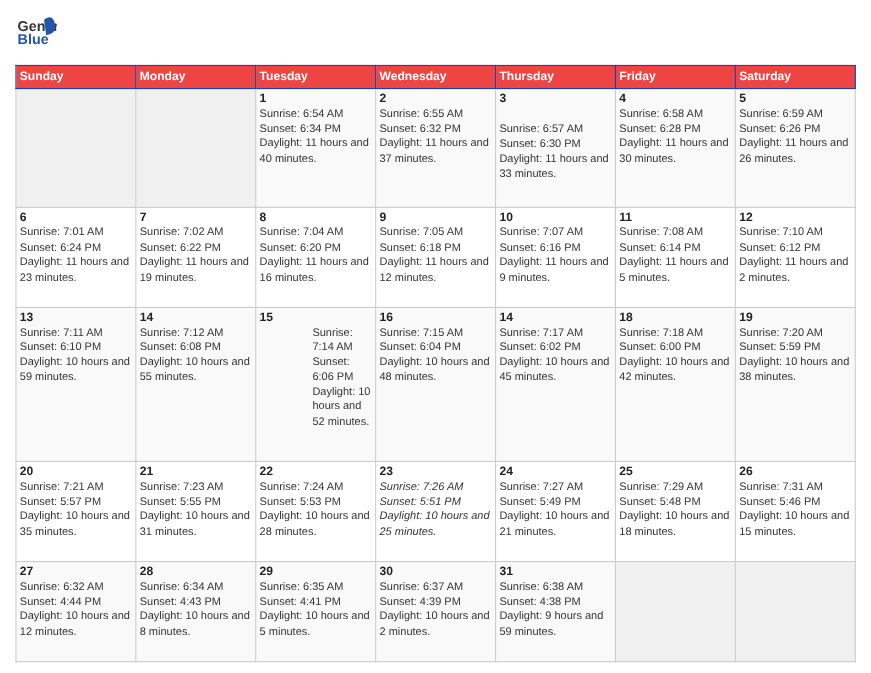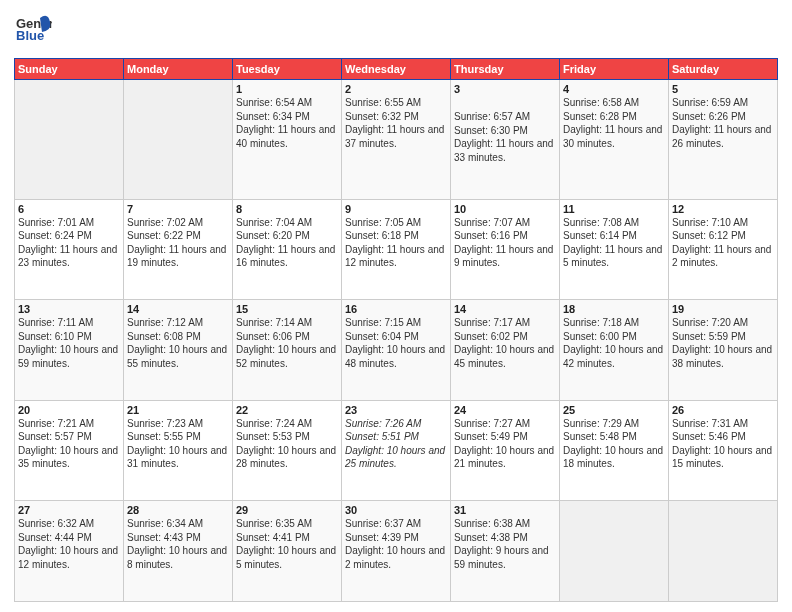--- a/index.html
+++ b/index.html
@@ -203,21 +203,21 @@
 Daylight: 10 hours and 59 minutes.</div>
           </td>
           <td>
             <span class="day-number">14</span>
             <div class="day-detail" style="white-space: pre-line;">Sunrise: 7:12 AM
 Sunset: 6:08 PM
 Daylight: 10 hours and 55 minutes.</div>
           </td>
           <td>
             <span class="day-number">15</span>
-            <div class="day-detail" style="white-space: pre-line;">Sunrise: 7:14 AM
+            <div class="day-detail" style="white-space: pre-line; margin-left: 48px;">Sunrise: 7:14 AM
 Sunset: 6:06 PM
 Daylight: 10 hours and 52 minutes.</div>
           </td>
           <td>
             <span class="day-number">16</span>
             <div class="day-detail" style="white-space: pre-line;">Sunrise: 7:15 AM
 Sunset: 6:04 PM
 Daylight: 10 hours and 48 minutes.</div>
           </td>
           <td>

